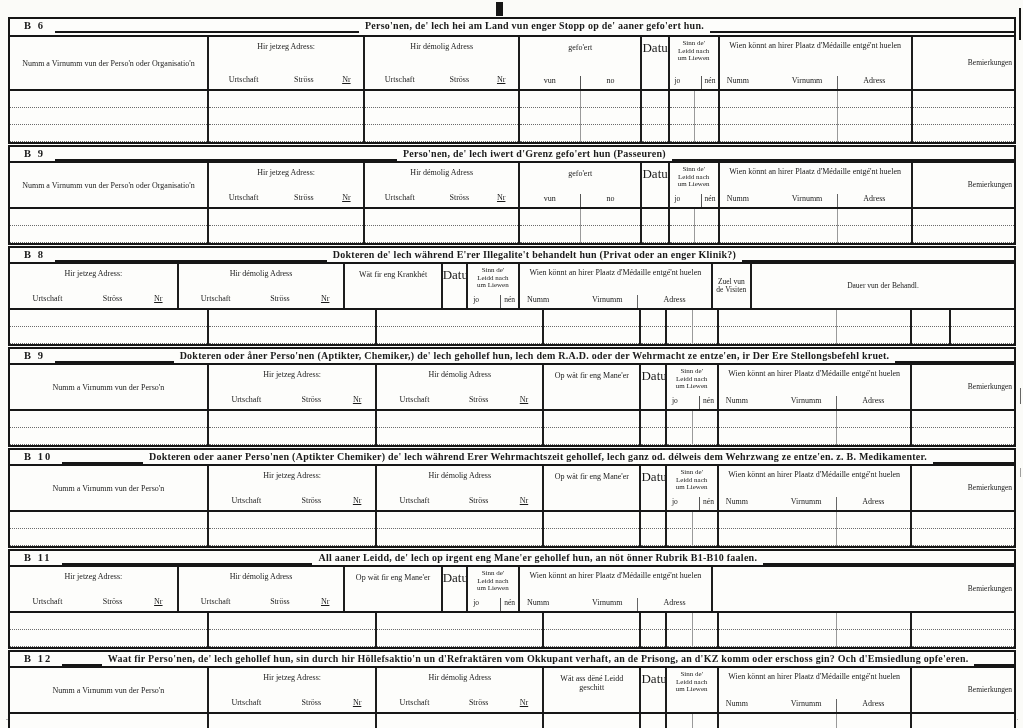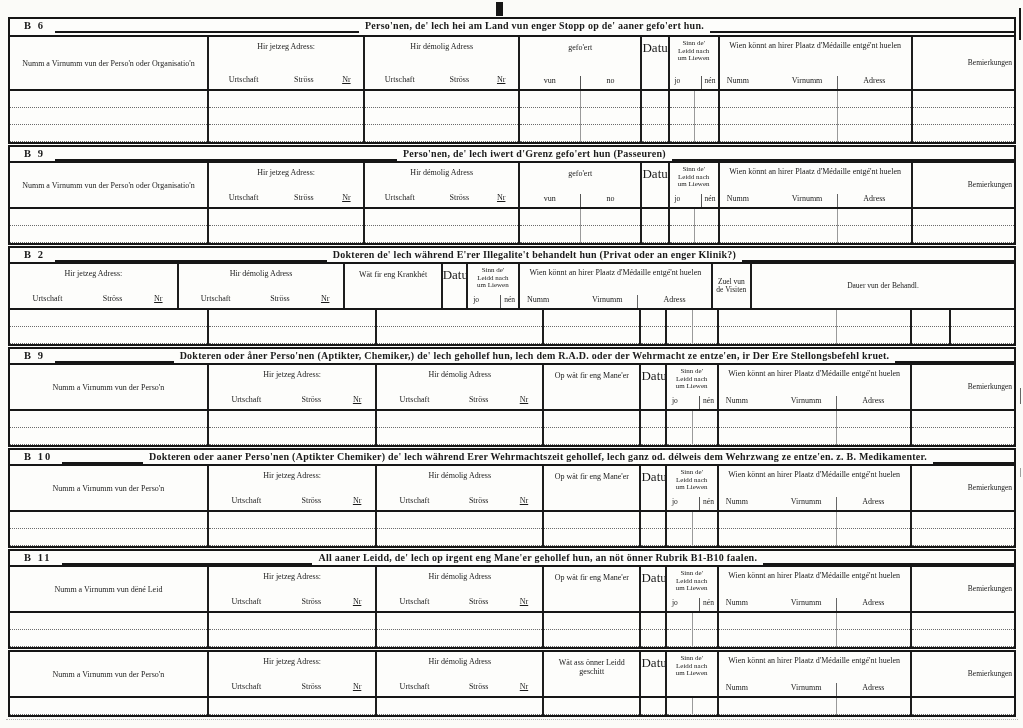--- a/index.html
+++ b/index.html
@@ -291,21 +291,21 @@
           </div>
     <div class="bc tail-0">
             <div class="brow"></div>
             <div class="brow"></div>
           </div>
         </div>
   </section>
 
   <section class="sec type-b">
     <div class="sec-title-row">
-      <span class="sec-id">B 2</span>
+      <span class="sec-id">B 8</span>
       <div class="rule"></div>
       <span class="sec-title">Dokteren de' lech während E'rer Illegalite't behandelt hun (Privat oder an enger Klinik?)</span>
       <div class="rule"></div>
     </div>
 
     <div class="sec-header">
 
       <div class="hc c-jet">
         <div class="h-top">Hir jetzeg Adress:</div>
         <div class="h-subrow">
@@ -595,21 +595,20 @@
 
   <section class="sec type-c">
     <div class="sec-title-row">
       <span class="sec-id">B 11</span>
       <div class="rule"></div>
       <span class="sec-title">All aaner Leidd, de' lech op irgent eng Mane'er gehollef hun, an nöt önner Rubrik B1-B10 faalen.</span>
       <div class="rule"></div>
     </div>
 
     <div class="sec-header">
-      <div class="hc h-name c-name">Numm a Virnumm vun dëné Leid</div>
 
       <div class="hc c-jet">
         <div class="h-top">Hir jetzeg Adress:</div>
         <div class="h-subrow">
           <span class="sub-urt">Urtschaft</span>
           <span class="sub-str">Ströss</span>
           <span class="sub-nr">Nr</span>
         </div>
       </div>
 
@@ -684,20 +683,26 @@
             <div class="brow"></div>
           </div>
     <div class="bc tail-0">
             <div class="brow"></div>
             <div class="brow"></div>
           </div>
         </div>
   </section>
 
   <section class="sec type-c">
+    <div class="sec-title-row">
+      <span class="sec-id">B 12</span>
+      <div class="rule"></div>
+      <span class="sec-title">Waat fir Perso'nen, de' lech gehollef hun, sin durch hir Höllefsaktio'n un d'Refraktären vom Okkupant verhaft, an de Prisong, an d'KZ komm oder  erschoss gin? Och d'Emsiedlung opfe'eren.</span>
+      <div class="rule"></div>
+    </div>
 
     <div class="sec-header">
       <div class="hc h-name c-name">Numm a Virnumm vun der Perso'n</div>
 
       <div class="hc c-jet">
         <div class="h-top">Hir jetzeg Adress:</div>
         <div class="h-subrow">
           <span class="sub-urt">Urtschaft</span>
           <span class="sub-str">Ströss</span>
           <span class="sub-nr">Nr</span>
@@ -707,21 +712,21 @@
       <div class="hc c-dem">
         <div class="h-top">Hir démolig Adress</div>
         <div class="h-subrow">
           <span class="sub-urt">Urtschaft</span>
           <span class="sub-str">Ströss</span>
           <span class="sub-nr">Nr</span>
         </div>
       </div>
 
       <div class="hc c-act">
-        <div class="h-single-label">Wät ass önner Leidd geschitt</div>
+        <div class="h-single-label">Wät ass dëné Leidd geschitt</div>
 
       </div>
 
       <div class="hc c-dat h-datum">Datum</div>
 
       <div class="hc c-sin">
         <div class="h-sinn">
           <div>Sinn de'</div>
           <div>Leidd nach</div>
           <div>um Liewen</div>

